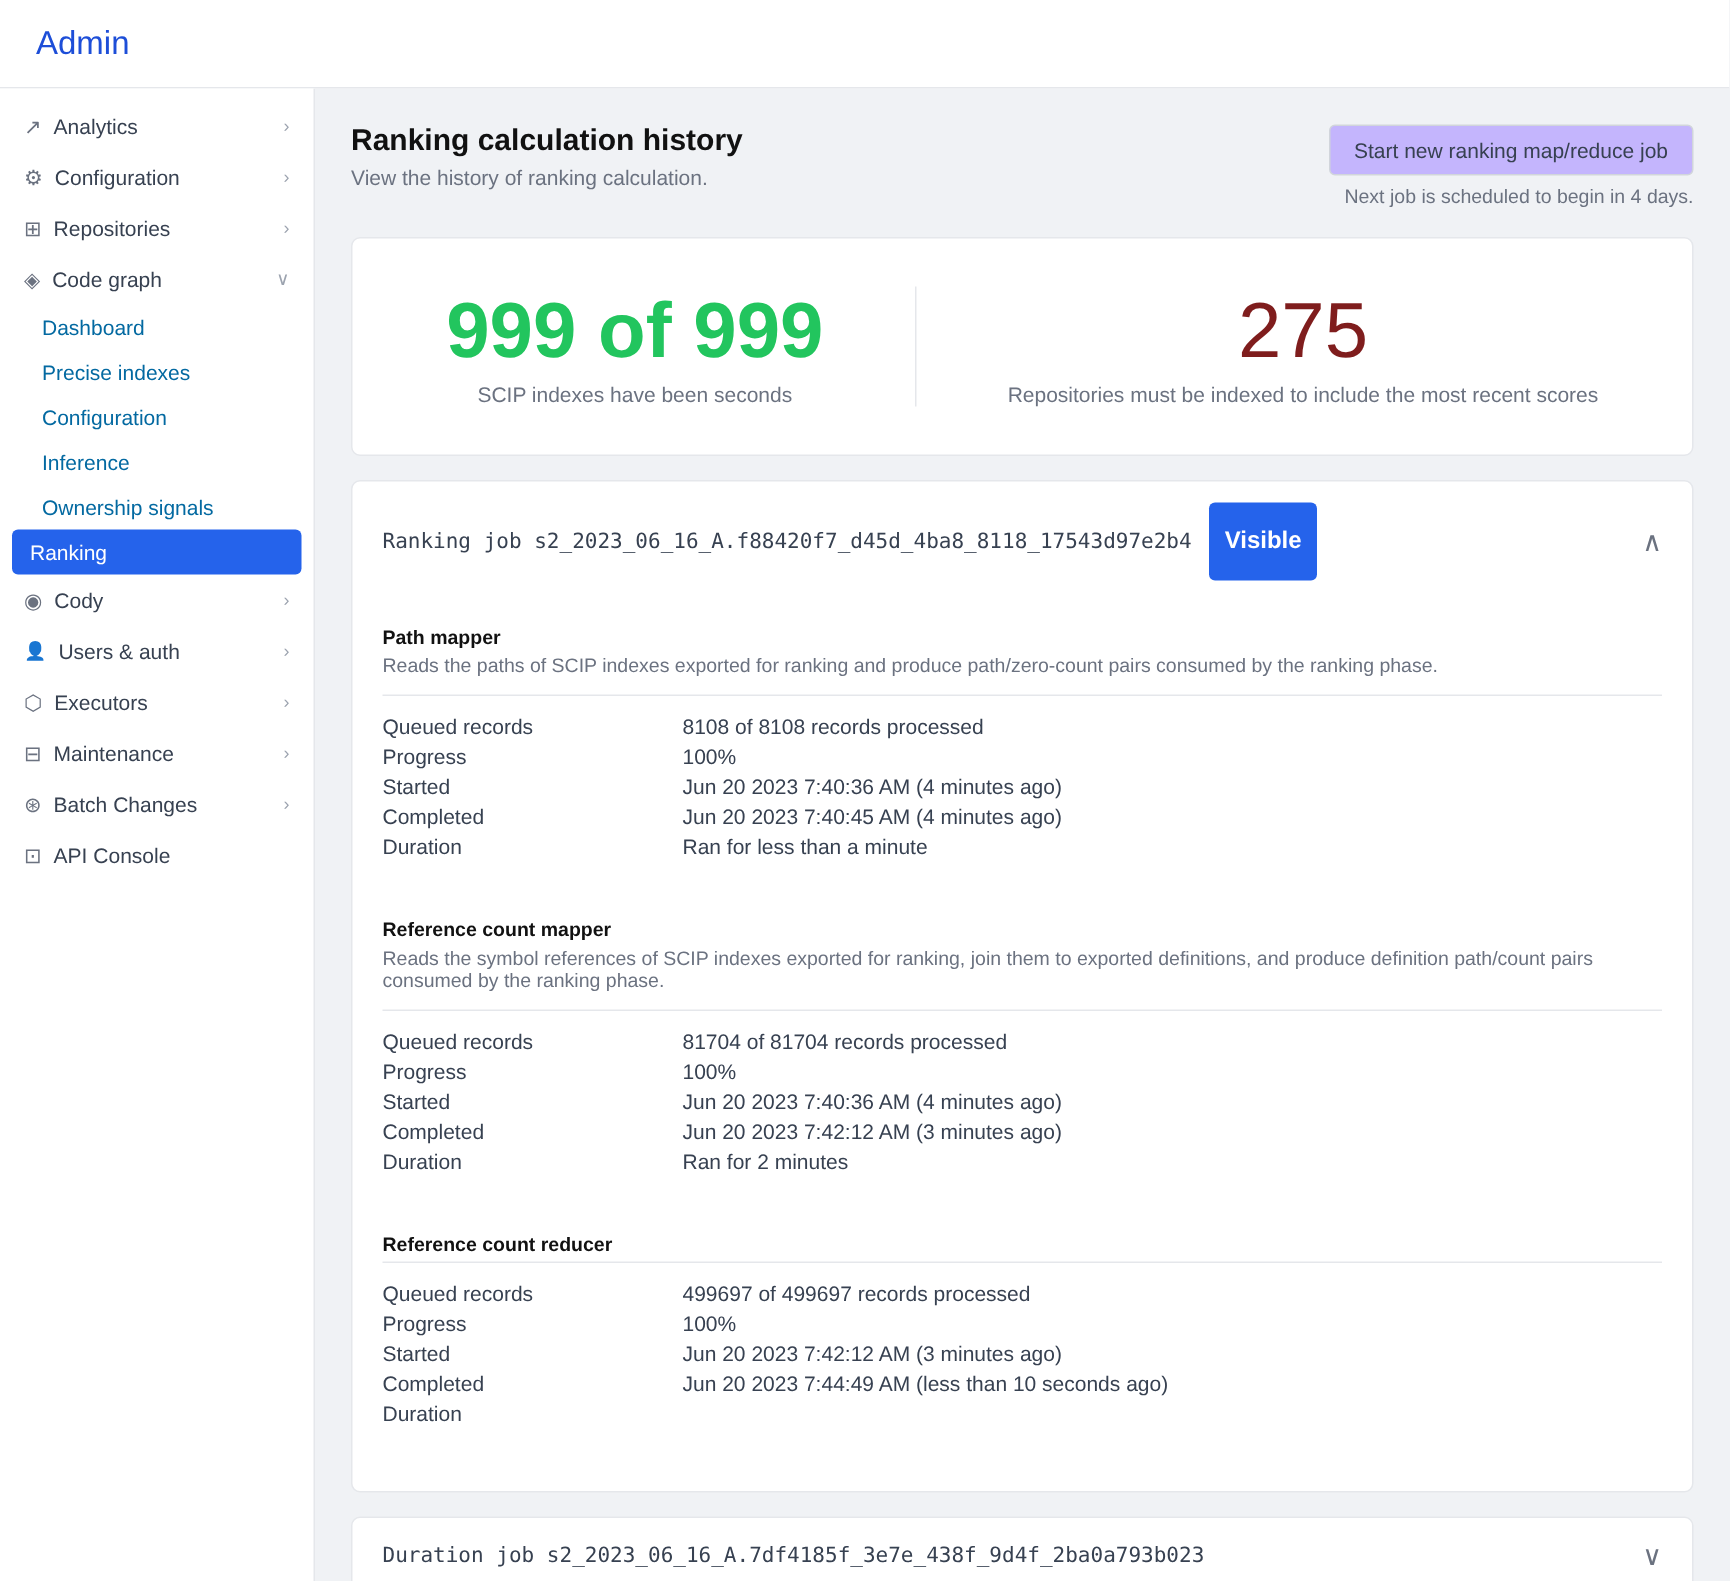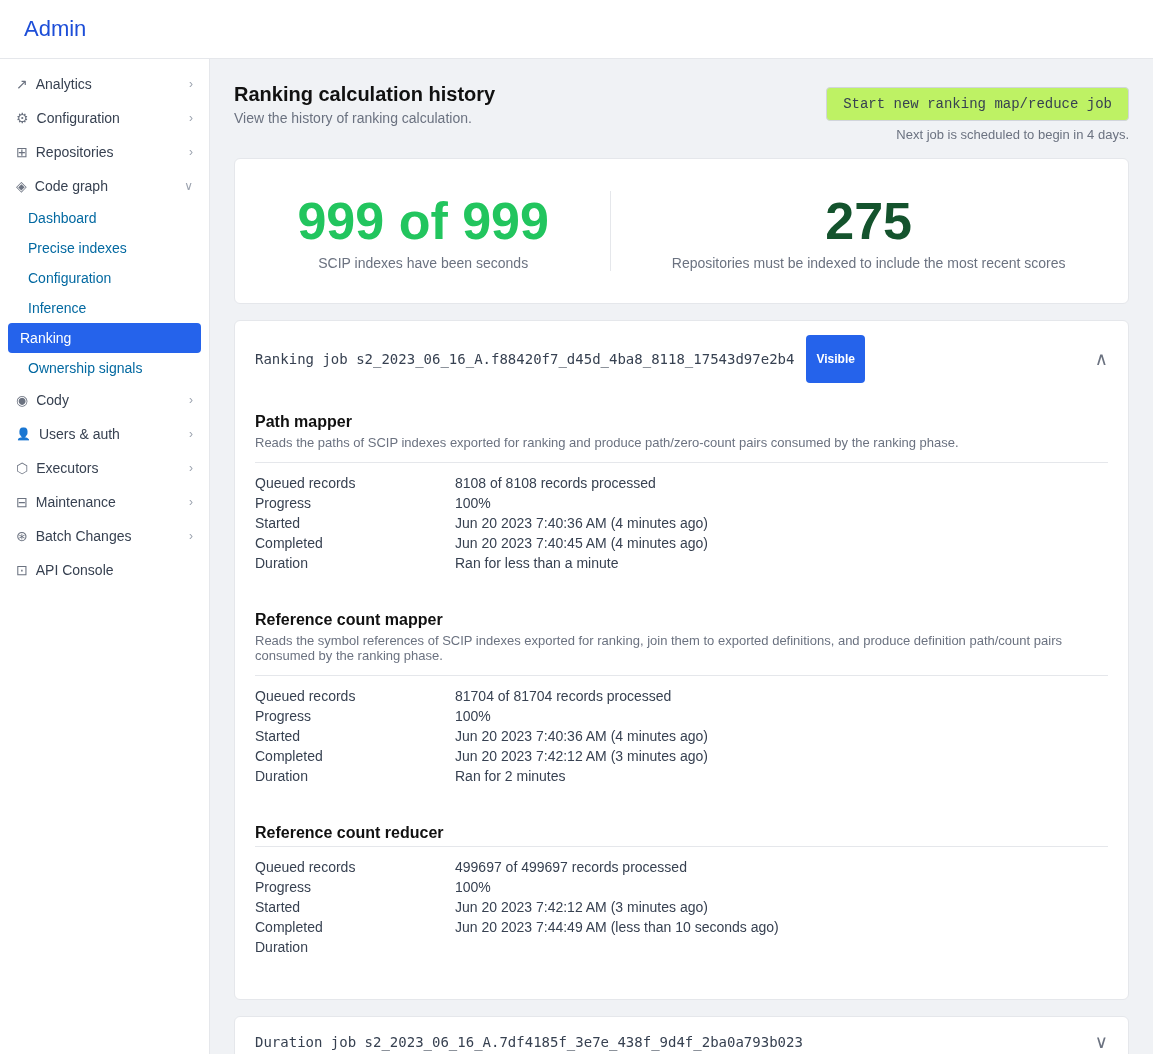--- a/index.html
+++ b/index.html
@@ -12,41 +12,41 @@
     .sidebar-item { display: flex; align-items: center; justify-content: space-between; padding: 9px 16px; cursor: pointer; color: #374151; font-size: 14px; }
     .sidebar-item .left { display: flex; align-items: center; gap: 8px; }
     .sidebar-item .chevron { color: #9ca3af; font-size: 12px; }
     .sidebar-sub-item { padding: 7px 0 7px 28px; cursor: pointer; color: #0369a1; font-size: 14px; }
     .sidebar-sub-item.active { background: #2563eb; color: #fff; border-radius: 4px; margin: 0 8px; padding: 7px 12px; }
     
     .main { flex: 1; padding: 24px; overflow-y: auto; }
     .page-header { margin-bottom: 16px; }
     .page-header h1 { font-size: 20px; font-weight: 700; color: #111; margin-bottom: 4px; }
     .page-header p { color: #6b7280; font-size: 14px; }
-    .header-row { display: flex; justify-content: space-between; align-items: flex-end; margin-bottom: 16px; }
+    .header-row { display: flex; justify-content: space-between; align-items: flex-start; margin-bottom: 16px; }
     .header-actions { text-align: right; }
-    .btn-primary { background: #bef264; color: #374151; border: 1px solid #d1d5db; padding: 8px 16px; border-radius: 4px; cursor: pointer; font-size: 14px; white-space: nowrap; font-family: Liberation Mono, monospace; }
+    .btn-primary { background: #c4b5fd; color: #374151; border: 1px solid #d1d5db; padding: 8px 16px; border-radius: 4px; cursor: pointer; font-size: 14px; white-space: nowrap; }
     .next-job-text { color: #6b7280; font-size: 13px; margin-top: 6px; }
     
     .stats-card { background: #fff; border: 1px solid #e5e7eb; border-radius: 6px; padding: 32px; display: flex; justify-content: space-around; align-items: center; margin-bottom: 16px; }
     .stat-block { text-align: center; }
     .stat-number-green { font-size: 52px; font-weight: 700; color: #22c55e; }
-    .stat-number-orange { font-size: 52px; font-weight: 700; color: #14532d; }
+    .stat-number-orange { font-size: 52px; font-weight: 400; color: #7f1d1d; }
     .stat-label { color: #6b7280; font-size: 14px; margin-top: 4px; }
     .stat-divider { width: 1px; height: 80px; background: #e5e7eb; }
     
     .job-card { background: #fff; border: 1px solid #e5e7eb; border-radius: 6px; margin-bottom: 16px; }
     .job-card-header { display: flex; align-items: center; justify-content: space-between; padding: 14px 20px; cursor: pointer; }
     .job-card-header-left { display: flex; align-items: center; gap: 12px; }
     .job-id { font-size: 14px; color: #374151; font-family: monospace; }
-    .badge-visible { background: #2563eb; color: #fff; padding: 17px 10px; border-radius: 4px; font-size: 12px; font-weight: 600; }
+    .badge-visible { background: #2563eb; color: #fff; padding: 17px 10px; border-radius: 4px; font-size: 16px; font-weight: 600; }
     .job-card-body { padding: 0 20px 20px; }
     
     .section { margin-bottom: 24px; }
-    .section-title { font-size: 16px; font-weight: 700; color: #111; margin-bottom: 4px; padding-top: 16px; }
+    .section-title { font-size: 13px; font-weight: 700; color: #111; margin-bottom: 4px; padding-top: 16px; }
     .section-desc { color: #6b7280; font-size: 13px; margin-bottom: 12px; }
     .section-divider { border: none; border-top: 1px solid #e5e7eb; margin-bottom: 12px; }
     .info-grid { display: grid; grid-template-columns: 200px 1fr; row-gap: 4px; }
     .info-label { color: #374151; font-size: 14px; }
     .info-value { color: #374151; font-size: 14px; }
   </style>
 </head>
 <body>
 
 <div class="app">
@@ -81,22 +81,22 @@
           <span style="color:#6b7280;">◈</span>
           <span>Code graph</span>
         </div>
         <span class="chevron">∨</span>
       </div>
 
       <div class="sidebar-sub-item">Dashboard</div>
       <div class="sidebar-sub-item">Precise indexes</div>
       <div class="sidebar-sub-item">Configuration</div>
       <div class="sidebar-sub-item">Inference</div>
+      <div class="sidebar-sub-item">Ownership signals</div>
       <div class="sidebar-sub-item active">Ranking</div>
-      <div class="sidebar-sub-item">Ownership signals</div>
 
       <div class="sidebar-item">
         <div class="left">
           <span style="color:#6b7280;">◉</span>
           <span>Cody</span>
         </div>
         <span class="chevron">›</span>
       </div>
       <div class="sidebar-item">
         <div class="left">

